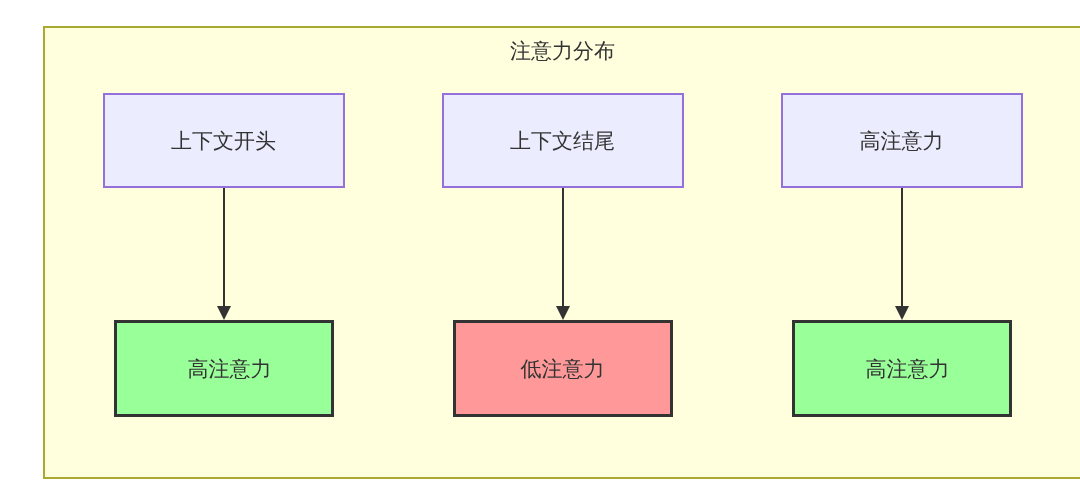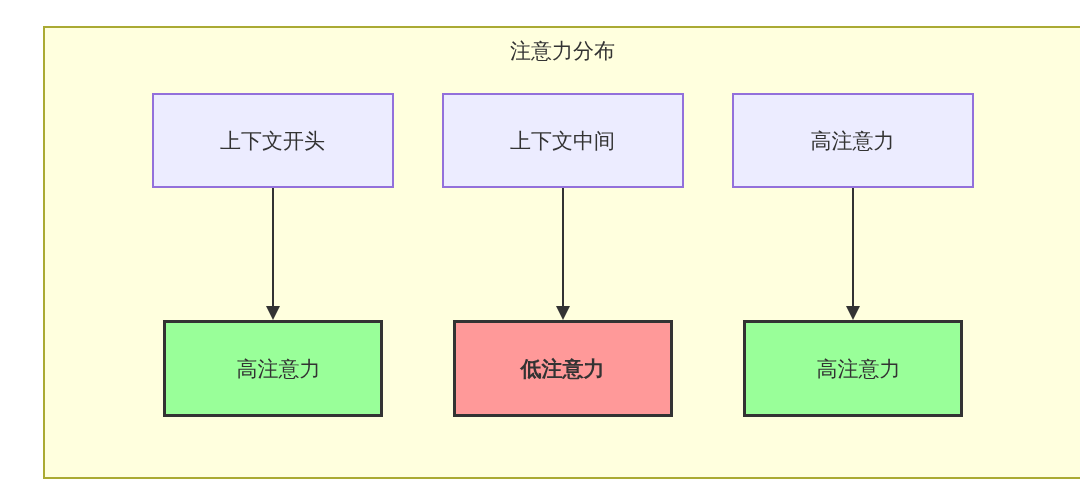--- a/index.html
+++ b/index.html
@@ -30,21 +30,21 @@
     margin-top: 9px;
     text-align: center;
     font-size: 21px;
     line-height: 28px;
     font-weight: 400;
     color: var(--text, #333333);
   }
   .columns-row {
     display: flex;
     justify-content: center;
-    gap: 48px;
+    gap: 97px;
     margin-top: 28px;
   }
   .flow-column {
     display: flex;
     flex-direction: column;
     align-items: center;
     width: 242px;
   }
   .source-node {
     box-sizing: border-box;
@@ -81,42 +81,42 @@
     width: 220px;
     height: 97px;
     display: flex;
     align-items: center;
     justify-content: center;
     border: 3px solid var(--result-border, #333333);
     font-size: 21px;
     color: var(--text, #333333);
   }
   .target-node[data-variant="high"] { background: var(--high-bg, #99ff99); padding-left: 12px; }
-  .target-node[data-variant="low"]  { background: var(--low-bg, #ff9999); font-weight: bold; }
+  .target-node[data-variant="low"]  { background: var(--low-bg, #ff9999); }
 </style>
 </head>
 <body>
 
 <div class="page">
   <div class="diagram-container">
     <div class="diagram-title">注意力分布</div>
 
     <div class="columns-row">
 
       <div class="flow-column">
         <div class="source-node">上下文开头</div>
         <div class="arrow">
           <div class="arrow-line"></div>
           <div class="arrow-head"></div>
         </div>
         <div class="target-node" data-variant="high">高注意力</div>
       </div>
 
       <div class="flow-column">
-        <div class="source-node">上下文中间</div>
+        <div class="source-node">上下文结尾</div>
         <div class="arrow">
           <div class="arrow-line"></div>
           <div class="arrow-head"></div>
         </div>
         <div class="target-node" data-variant="low">低注意力</div>
       </div>
 
       <div class="flow-column">
         <div class="source-node">高注意力</div>
         <div class="arrow">

